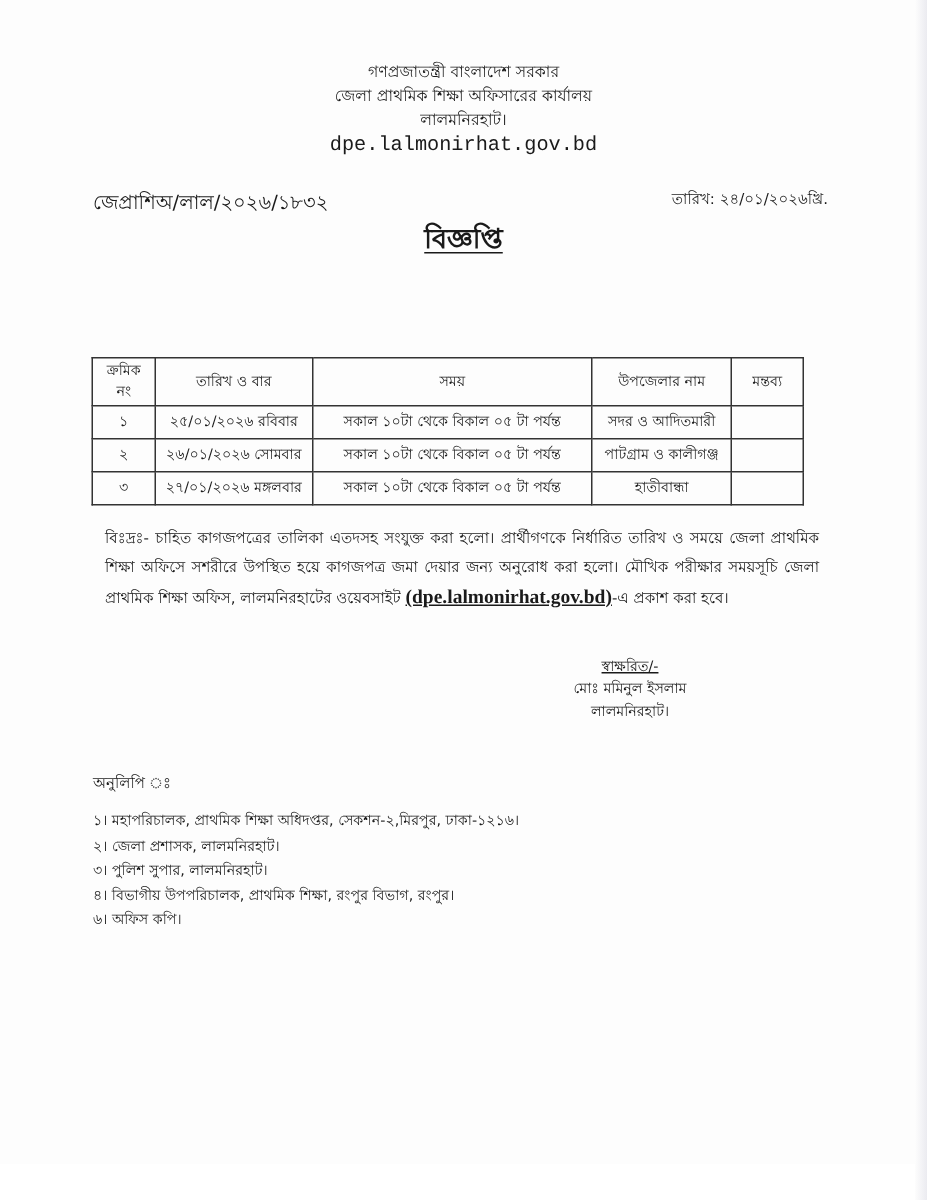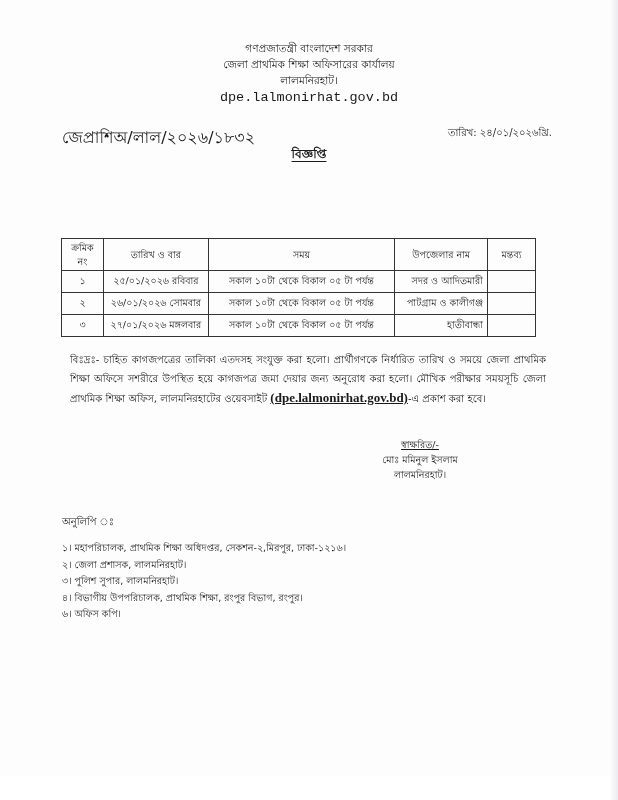--- a/index.html
+++ b/index.html
@@ -37,33 +37,33 @@
     }
     .header .url {
       font-family: Liberation Mono, monospace;
       font-size: 13.5px;
       line-height: 18px;
       margin-top: 1px;
     }
     .memo-no {
       position: absolute;
       left: 62px; top: 125px;
-      font-size: 16px;
+      font-size: 13px;
     }
     .memo-date {
       position: absolute;
       right: 66px; top: 125px;
       font-size: 10px;
     }
     .notice-title {
       position: absolute;
       left: 0; top: 145px;
       width: 618px;
       text-align: center;
-      font-size: 12px;
+      font-size: 18px;
       font-weight: bold;
     }
     .notice-title span {
       text-decoration: underline;
       text-underline-offset: 3px;
     }
     .intro {
       position: absolute;
       left: 62px; top: 182px;
       width: 476px;
@@ -82,21 +82,21 @@
     }
     table.schedule th, table.schedule td {
       border: 1px solid #333;
       padding: 0 4px;
       font-weight: normal;
       text-align: center;
       vertical-align: middle;
     }
     table.schedule th { height: 31px; line-height: 14px; }
     table.schedule td { height: 21px; }
-    table.schedule td.left { text-align: right; }
+    table.schedule td.left { text-align: center; }
     col.c1 { width: 42px; }
     col.c2 { width: 105px; }
     col.c3 { width: 187px; }
     col.c4 { width: 93px; }
     col.c5 { width: 48px; }
     .note {
       position: absolute;
       left: 70px; top: 350px;
       width: 476px;
       font-size: 10px;

